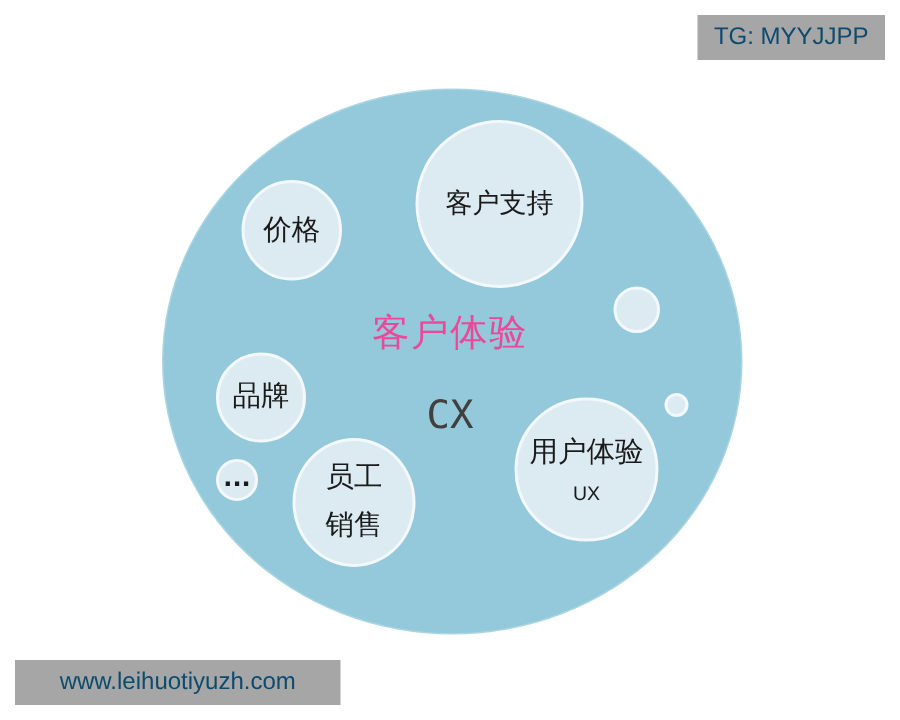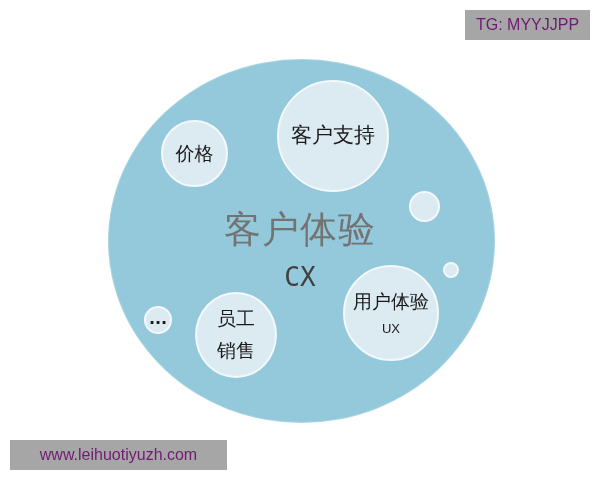--- a/index.html
+++ b/index.html
@@ -39,42 +39,42 @@
       justify-content: center;
       color: #1a1a1a;
       text-align: center;
     }
     .center-title {
       position: absolute;
       left: 200px;
       top: 205px;
       width: 200px;
       text-align: center;
-      font-size: 37px;
-      color: #737373;
+      font-size: 25px;
+      color: #ec4899;
       letter-spacing: 1px;
     }
     .center-sub {
       position: absolute;
       left: 250px;
       top: 262px;
       width: 100px;
       text-align: center;
       font-size: 26px;
       color: #404040;
       font-family: "DejaVu Sans Mono", "Liberation Mono", monospace;
     }
     .lbl { font-size: 19px; line-height: 1.25; }
     .lbl-small { font-size: 13px; margin-top: 8px; font-family: Liberation Sans, sans-serif; }
-    .lbl-l { font-size: 21px; line-height: 1.3; }
+    .lbl-l { font-size: 18px; line-height: 1.3; }
     .dots { font-size: 16px; font-weight: bold; letter-spacing: 0px; margin-top: -4px; }
     .watermark {
       position: absolute;
       background: #a6a6a6;
-      color: #701a75;
+      color: #0c4a6e;
       font-family: "Liberation Sans", sans-serif;
       display: flex;
       align-items: center;
       justify-content: center;
     }
     .wm-top {
       left: 465px;
       top: 10px;
       width: 125px;
       height: 30px;
@@ -96,20 +96,23 @@
   <div class="big-circle"></div>
 
   <div class="bubble" style="left:277px; top:80px; width:112px; height:112px;">
     <span class="lbl-l">客户支持</span>
   </div>
 
   <div class="bubble" style="left:161px; top:120px; width:67px; height:67px;">
     <span class="lbl">价格</span>
   </div>
 
+  <div class="bubble" style="left:144px; top:235px; width:60px; height:60px;">
+    <span class="lbl">品牌</span>
+  </div>
 
   <div class="bubble" style="left:144px; top:306px; width:28px; height:28px;">
     <span class="dots">...</span>
   </div>
 
   <div class="bubble" style="left:195px; top:292px; width:82px; height:86px;text-align:center;">
     <span class="lbl">员工</span>
     <span class="lbl" style="margin-top:8px;">销售</span>
   </div>
 

